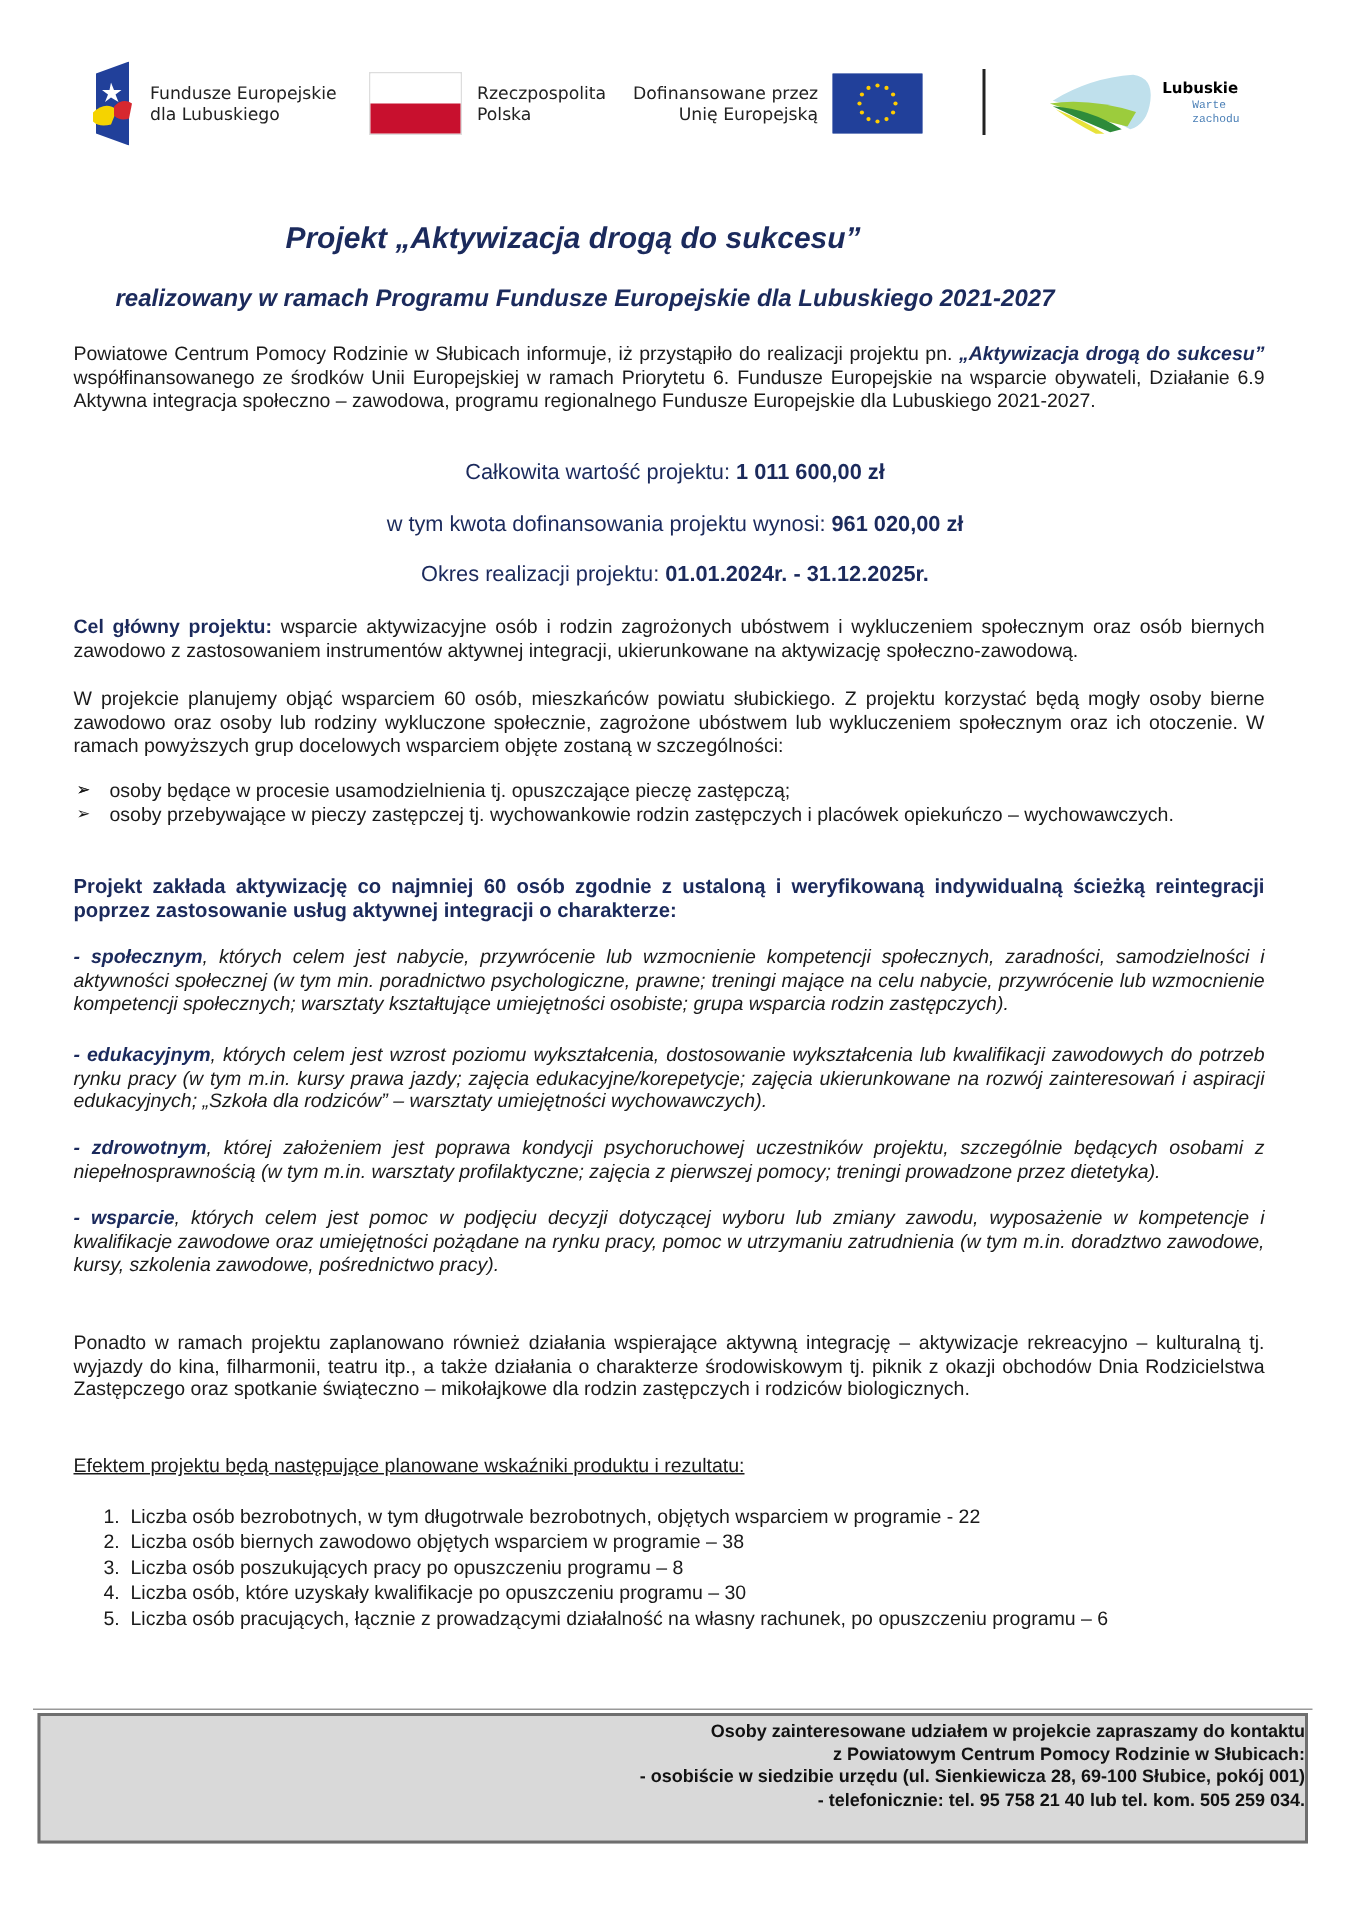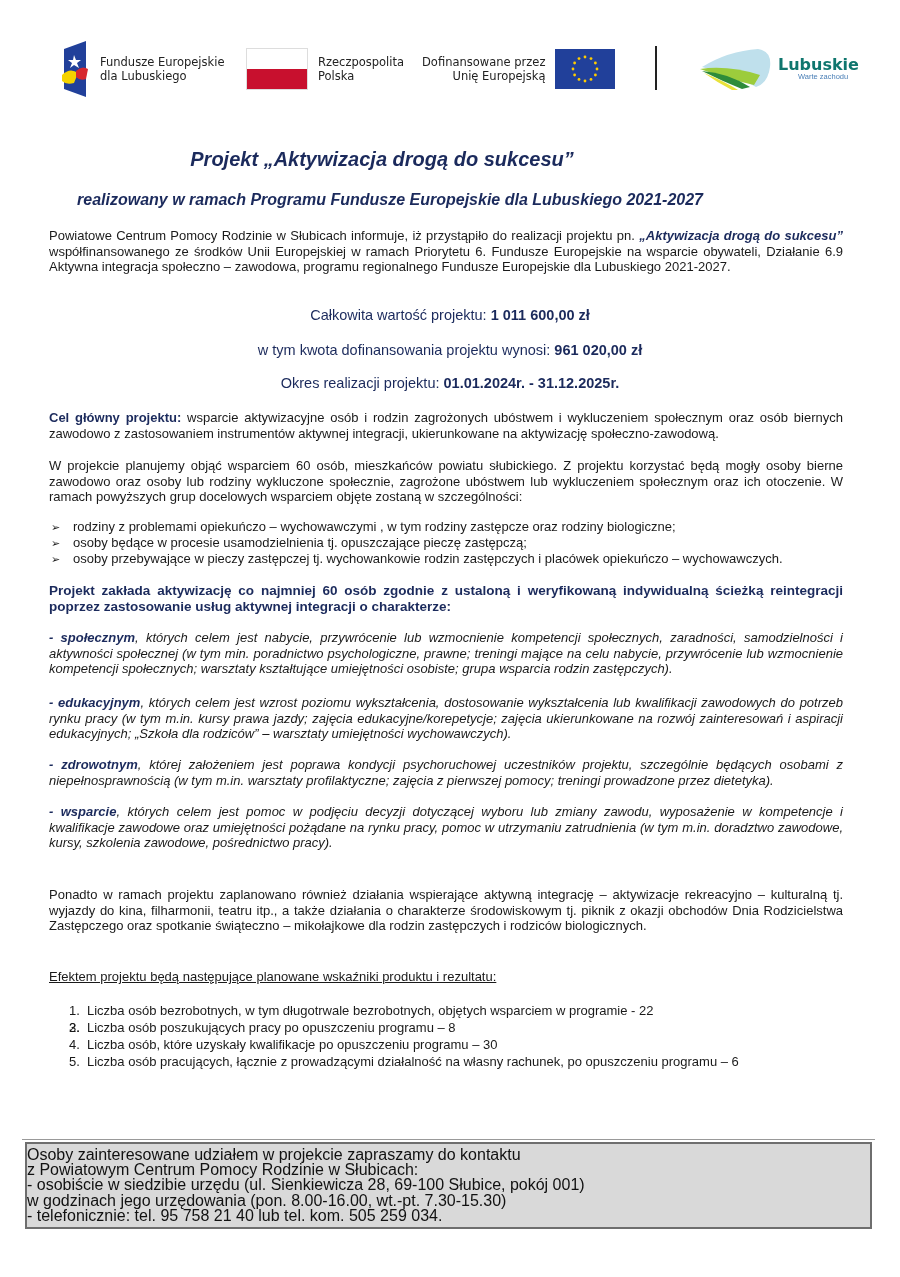--- a/index.html
+++ b/index.html
@@ -6,22 +6,22 @@
   body { width: 900px; height: 1277px; position: relative; font-family: "Liberation Sans", sans-serif; color: #1a1a1a; overflow: hidden; }
   .logos { position: absolute; top: 38px; left: 60px; width: 790px; height: 62px; }
   .logo { position: absolute; top: 0; height: 62px; display: flex; align-items: center; }
   .logo-text { font-family: "DejaVu Sans", sans-serif; font-size: 11.5px; line-height: 14px; color: #222; }
   .fe-emblem { width: 30px; height: 56px; position: relative; }
   .pl-flag { width: 60px; height: 40px; border: 1px solid #ddd; display: flex; flex-direction: column; }
   .pl-flag .w { flex: 1; background: #fff; }
   .pl-flag .r { flex: 1; background: #c8102e; }
   .eu-flag { width: 60px; height: 40px; background: #21409a; position: relative; }
   .divider { position: absolute; left: 595px; top: 8px; width: 2px; height: 44px; background: #222; }
-  .lub-text-main { font-family: "DejaVu Sans", sans-serif; font-size: 16px; color: #0f766e; font-weight: bold; line-height: 14px; }
-  .lub-text-sub { font-family: Liberation Sans, sans-serif; font-size: 7.5px; color: #4a7fb6; line-height: 9px; margin-left: 20px; }
+  .lub-text-main { font-family: "DejaVu Sans", sans-serif; font-size: 10px; color: #000000; font-weight: bold; line-height: 14px; }
+  .lub-text-sub { font-family: Liberation Mono, monospace; font-size: 7.5px; color: #4a7fb6; line-height: 9px; margin-left: 20px; }
 
   .title { position: absolute; top: 148px; left: 0; width: 764px; text-align: center; font-size: 20px; font-weight: bold; font-style: italic; color: #1b2a5c; }
   .subtitle { position: absolute; top: 191px; left: 0; width: 780px; text-align: center; font-size: 16px; font-weight: bold; font-style: italic; color: #1b2a5c; }
 
   .para { position: absolute; left: 49px; width: 794px; font-size: 13px; line-height: 15.5px; text-align: justify; color: #1a1a1a; }
   .navy { color: #1b2a5c; font-weight: bold; }
   .navy-i { color: #1b2a5c; font-weight: bold; font-style: italic; }
   .center-line { position: absolute; left: 0; width: 900px; text-align: center; font-size: 14.5px; color: #1b2a5c; }
   .center-line b { font-weight: bold; }
 
@@ -29,21 +29,21 @@
   ul.bullets li { padding-left: 24px; position: relative; }
   ul.bullets li .arrow { position: absolute; left: 2px; top: 0; font-size: 11px; }
 
   .italic-para { font-style: italic; }
   .u { text-decoration: underline; }
   ol.indicators { position: absolute; left: 49px; top: 1002px; width: 800px; margin: 0; padding: 0; list-style: none; font-size: 13px; line-height: 17px; }
   ol.indicators li { padding-left: 38px; position: relative; }
   ol.indicators li .num { position: absolute; left: 20px; }
 
   .contact-box { position: absolute; left: 25px; top: 1142px; width: 847px; height: 87px; background: #d9d9d9; border: 2px solid #6e6e6e; box-sizing: border-box; }
-  .contact-box .inner { margin-top: 3px; text-align: left; font-size: 16px; font-weight: normal; line-height: 15.2px; color: #111; }
+  .contact-box .inner { margin-top: 3px; text-align: right; font-size: 12px; font-weight: bold; line-height: 15.2px; color: #111; }
   .contact-outer-top { position: absolute; left: 22px; top: 1139px; width: 853px; height: 1px; background: #999; }
 </style>
 </head>
 <body>
 
 <div class="logos">
   <div class="logo" style="left:0;justify-content:flex-end;">
     <svg class="fe-emblem" viewBox="0 0 30 56" width="30" height="56">
       <polygon points="4,8 26,0 26,56 4,48" fill="#21409a"></polygon>
       <polygon points="14,14 16,19 21,19 17,22 19,27 14,24 10,27 12,22 8,19 13,19" fill="#ffffff"></polygon>
@@ -124,21 +124,21 @@
   <span>Okres realizacji projektu: </span><b>01.01.2024r. - 31.12.2025r.</b>
 </div>
 
 <div class="para" style="top:410px;">
   <span class="navy">Cel główny projektu:</span><span> wsparcie aktywizacyjne osób i rodzin zagrożonych ubóstwem i wykluczeniem społecznym oraz osób biernych zawodowo z zastosowaniem instrumentów aktywnej integracji, ukierunkowane na aktywizację społeczno-zawodową.</span>
 </div>
 
 <div class="para" style="top:458px;">W projekcie planujemy objąć wsparciem 60 osób, mieszkańców powiatu słubickiego. Z projektu korzystać będą mogły osoby bierne zawodowo oraz osoby lub rodziny wykluczone społecznie, zagrożone ubóstwem lub wykluczeniem społecznym oraz ich otoczenie. W ramach powyższych grup docelowych wsparciem objęte zostaną w szczególności:</div>
 
 <ul class="bullets">
-  <li><span class="arrow">➢</span><span>rodziny z problemami opiekuńczo – wychowawczymi , w tym rodziny zastępcze oraz rodziny biologiczne;</span></li>
+  <li><span class="arrow">➢</span></li>
   <li><span class="arrow">➢</span><span>osoby będące w procesie usamodzielnienia  tj. opuszczające pieczę zastępczą;</span></li>
   <li><span class="arrow">➢</span><span>osoby przebywające w pieczy zastępczej  tj. wychowankowie rodzin zastępczych i placówek opiekuńczo – wychowawczych.</span></li>
 </ul>
 
 <div class="para navy" style="top:583px; font-size:13.5px;">Projekt zakłada aktywizację co najmniej 60 osób zgodnie z ustaloną i weryfikowaną indywidualną ścieżką reintegracji poprzez zastosowanie usług aktywnej integracji o charakterze:</div>
 
 <div class="para italic-para" style="top:630px;">
   <span class="navy-i">- społecznym</span><span>, których celem jest nabycie, przywrócenie lub wzmocnienie kompetencji społecznych, zaradności, samodzielności i aktywności społecznej (w tym min. poradnictwo psychologiczne, prawne; treningi mające na celu nabycie, przywrócenie lub wzmocnienie kompetencji społecznych; warsztaty kształtujące umiejętności osobiste; grupa wsparcia rodzin zastępczych).</span>
 </div>
 <div class="para italic-para" style="top:695px;">
@@ -149,28 +149,27 @@
 </div>
 <div class="para italic-para" style="top:804px;">
   <span class="navy-i">- wsparcie</span><span>, których celem jest pomoc w podjęciu decyzji dotyczącej wyboru lub zmiany zawodu, wyposażenie w kompetencje i kwalifikacje zawodowe oraz umiejętności pożądane na rynku pracy, pomoc w utrzymaniu zatrudnienia (w tym m.in. doradztwo zawodowe, kursy, szkolenia zawodowe, pośrednictwo pracy).</span>
 </div>
 
 <div class="para" style="top:887px;">Ponadto w ramach projektu zaplanowano również działania wspierające aktywną integrację – aktywizacje rekreacyjno – kulturalną tj. wyjazdy do kina, filharmonii, teatru itp., a także działania o charakterze środowiskowym tj. piknik z okazji obchodów Dnia Rodzicielstwa Zastępczego oraz spotkanie świąteczno – mikołajkowe dla rodzin zastępczych i rodziców biologicznych.</div>
 
 <div class="para u" style="top:969px; left:49px;">Efektem projektu będą następujące planowane wskaźniki produktu i rezultatu:</div>
 <ol class="indicators">
   <li><span class="num">1.</span><span>Liczba osób bezrobotnych, w tym długotrwale bezrobotnych, objętych wsparciem w programie - 22</span></li>
-  <li><span class="num">2.</span></li>
+  <li><span class="num">2.</span><span>Liczba osób biernych zawodowo objętych wsparciem w programie – 38</span></li>
   <li><span class="num">3.</span><span>Liczba osób poszukujących pracy po opuszczeniu programu – 8</span></li>
   <li><span class="num">4.</span><span>Liczba osób, które uzyskały kwalifikacje po opuszczeniu programu – 30</span></li>
   <li><span class="num">5.</span><span>Liczba osób pracujących, łącznie z prowadzącymi działalność na własny  rachunek, po opuszczeniu programu – 6</span></li>
 </ol>
 
 <div class="contact-outer-top"></div>
 <div class="contact-box">
   <div class="inner">
     <div>Osoby zainteresowane udziałem w projekcie zapraszamy do kontaktu</div>
     <div>z Powiatowym Centrum Pomocy Rodzinie w Słubicach:</div>
     <div>- osobiście w siedzibie urzędu (ul. Sienkiewicza 28, 69-100 Słubice, pokój 001)</div>
-    <div>w godzinach jego urzędowania (pon. 8.00-16.00, wt.-pt. 7.30-15.30)</div>
     <div>- telefonicznie: tel. 95 758 21 40 lub tel. kom. 505 259 034.</div>
   </div>
 </div>
 
 </body></html>

